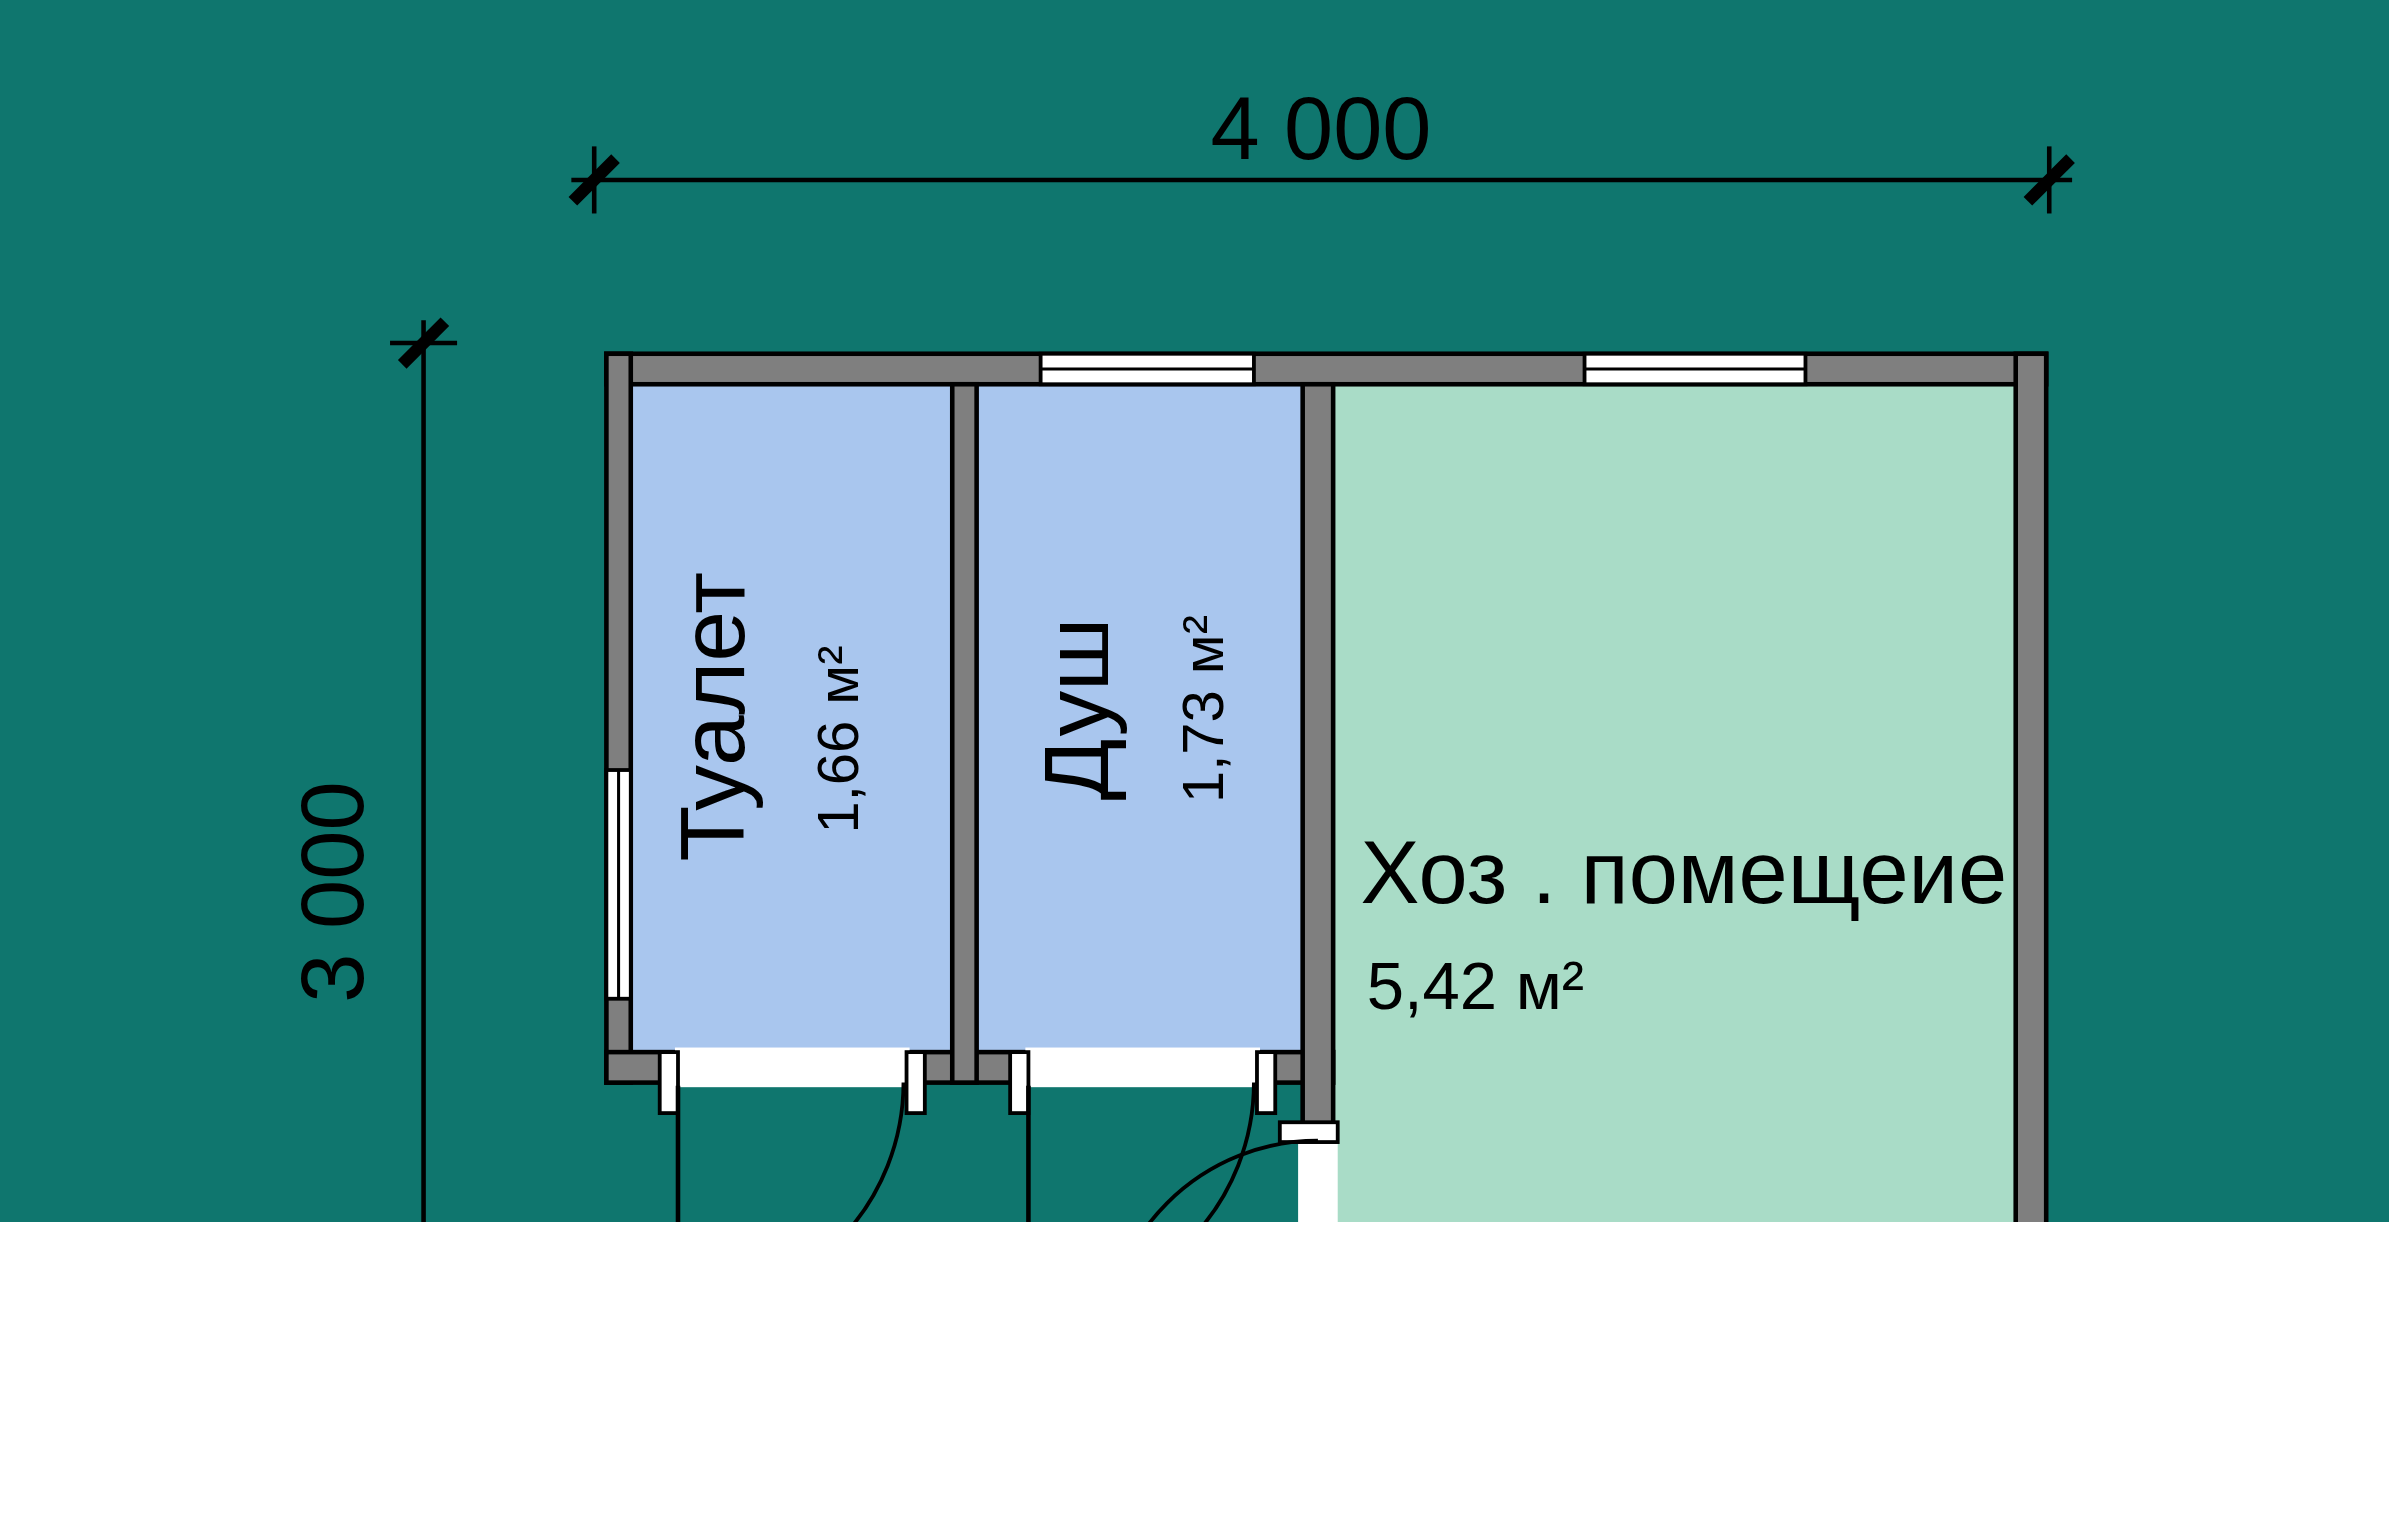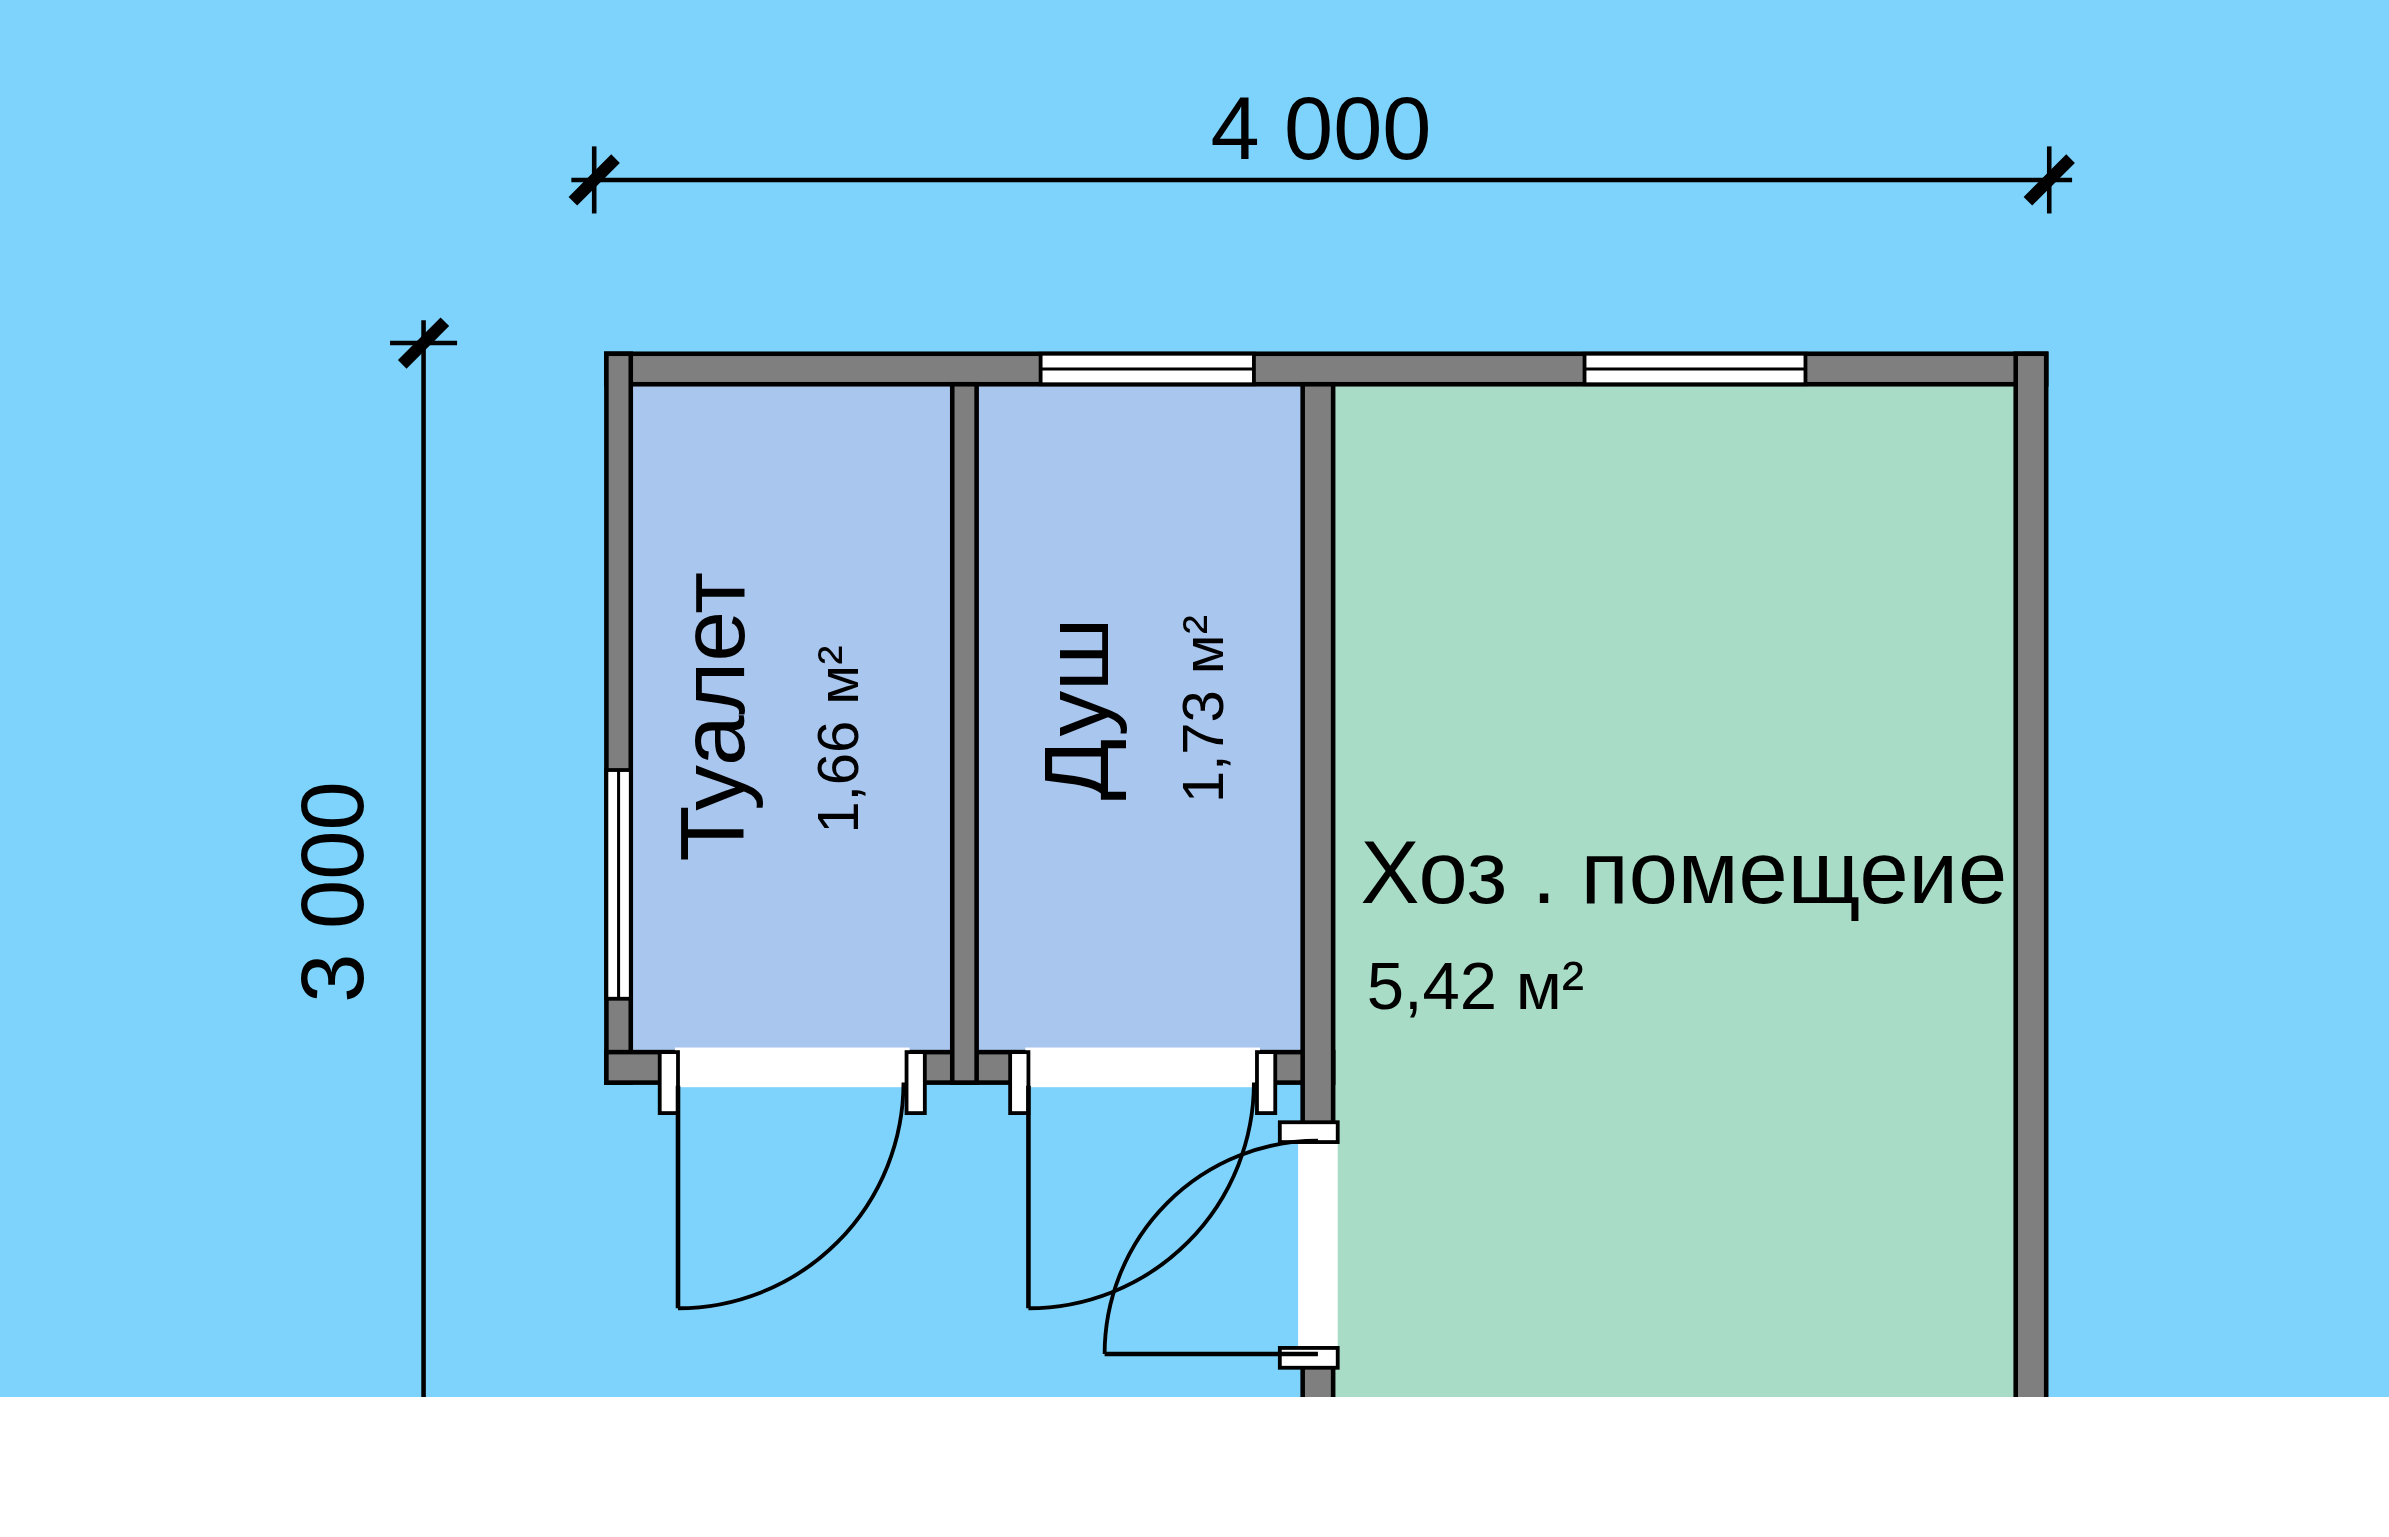--- a/index.html
+++ b/index.html
@@ -3,22 +3,22 @@
 <meta charset="utf-8">
 <style>
   html, body {
     margin: 0;
     padding: 0;
     background: #ffffff;
   }
   .page {
     position: relative;
     width: 2389px;
-    height: 1397px;
-    background: #7dd3fc;
+    height: 1222px;
+    background: #0f766e;
     overflow: hidden;
   }
   svg {
     display: block;
     width: 2389px;
     height: 1537px;
   }
   text {
     font-family: "Liberation Sans", sans-serif;
     fill: #000000;

